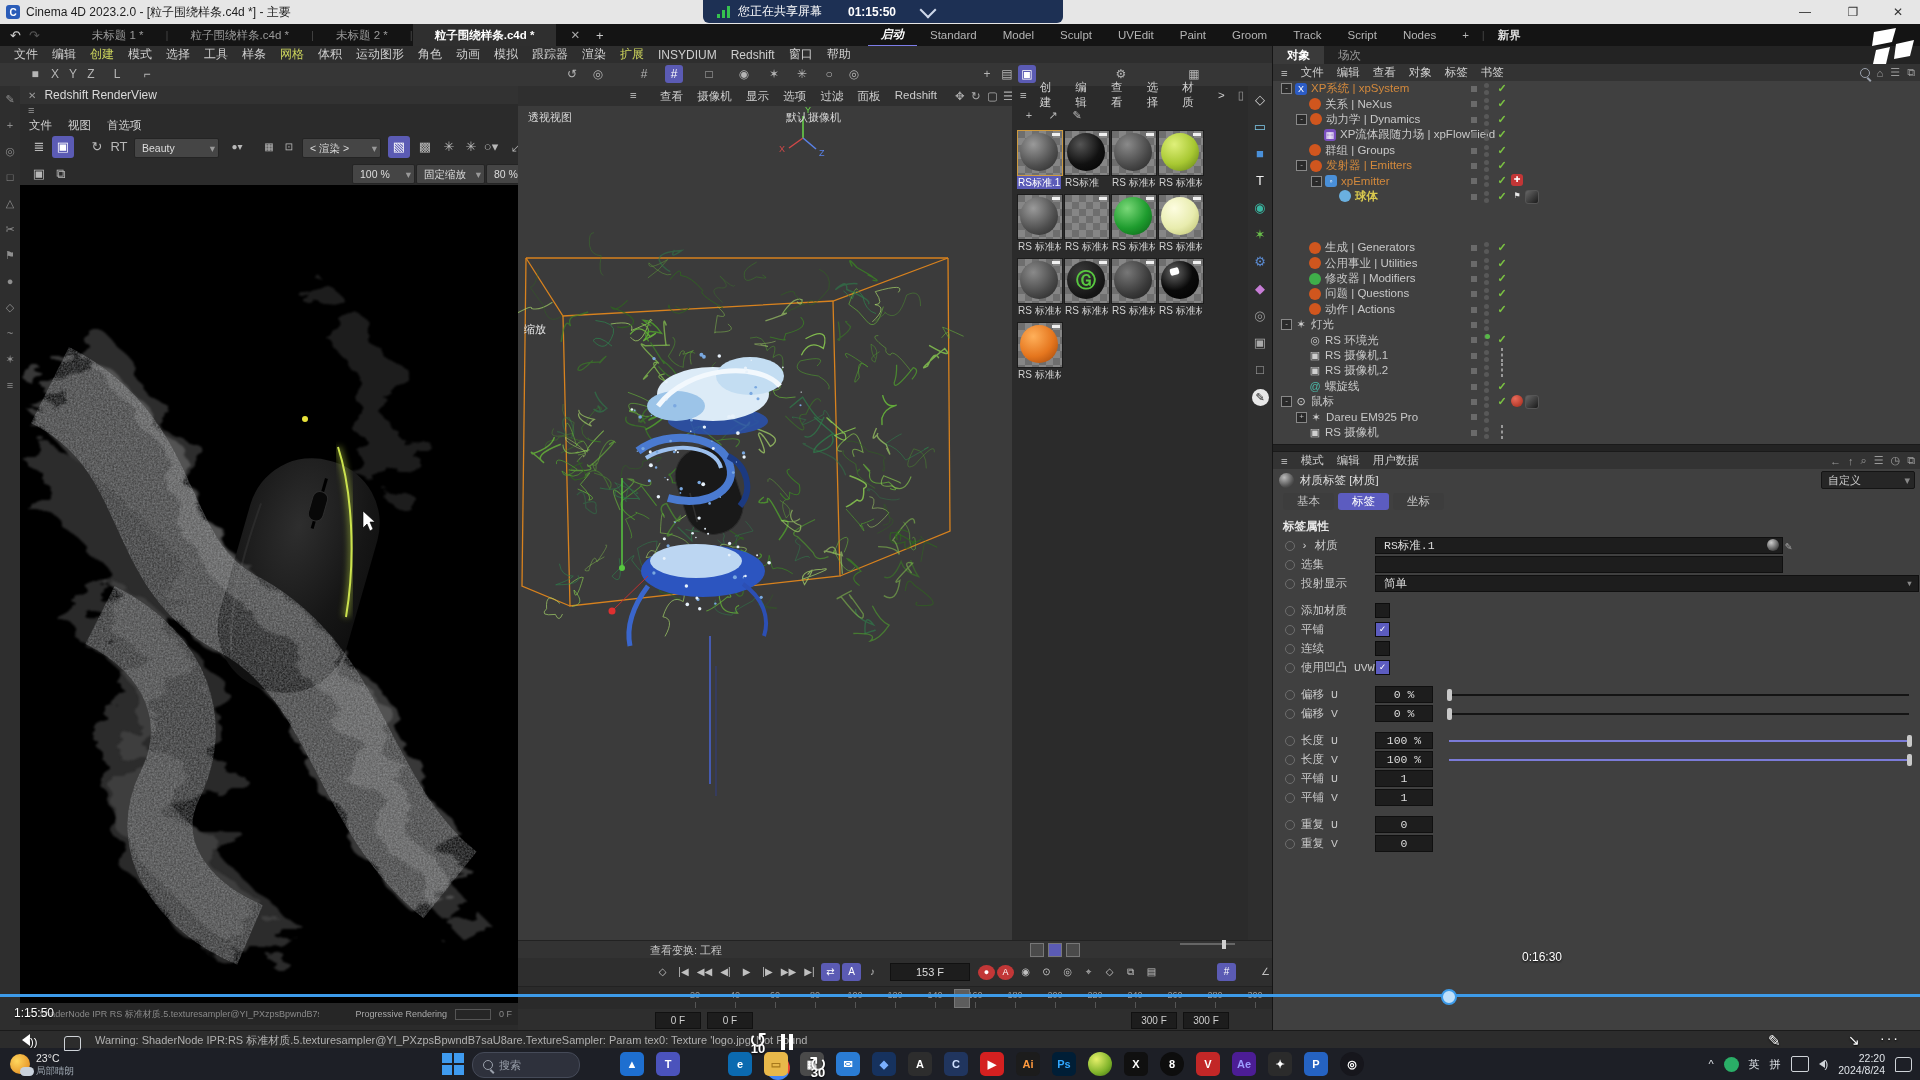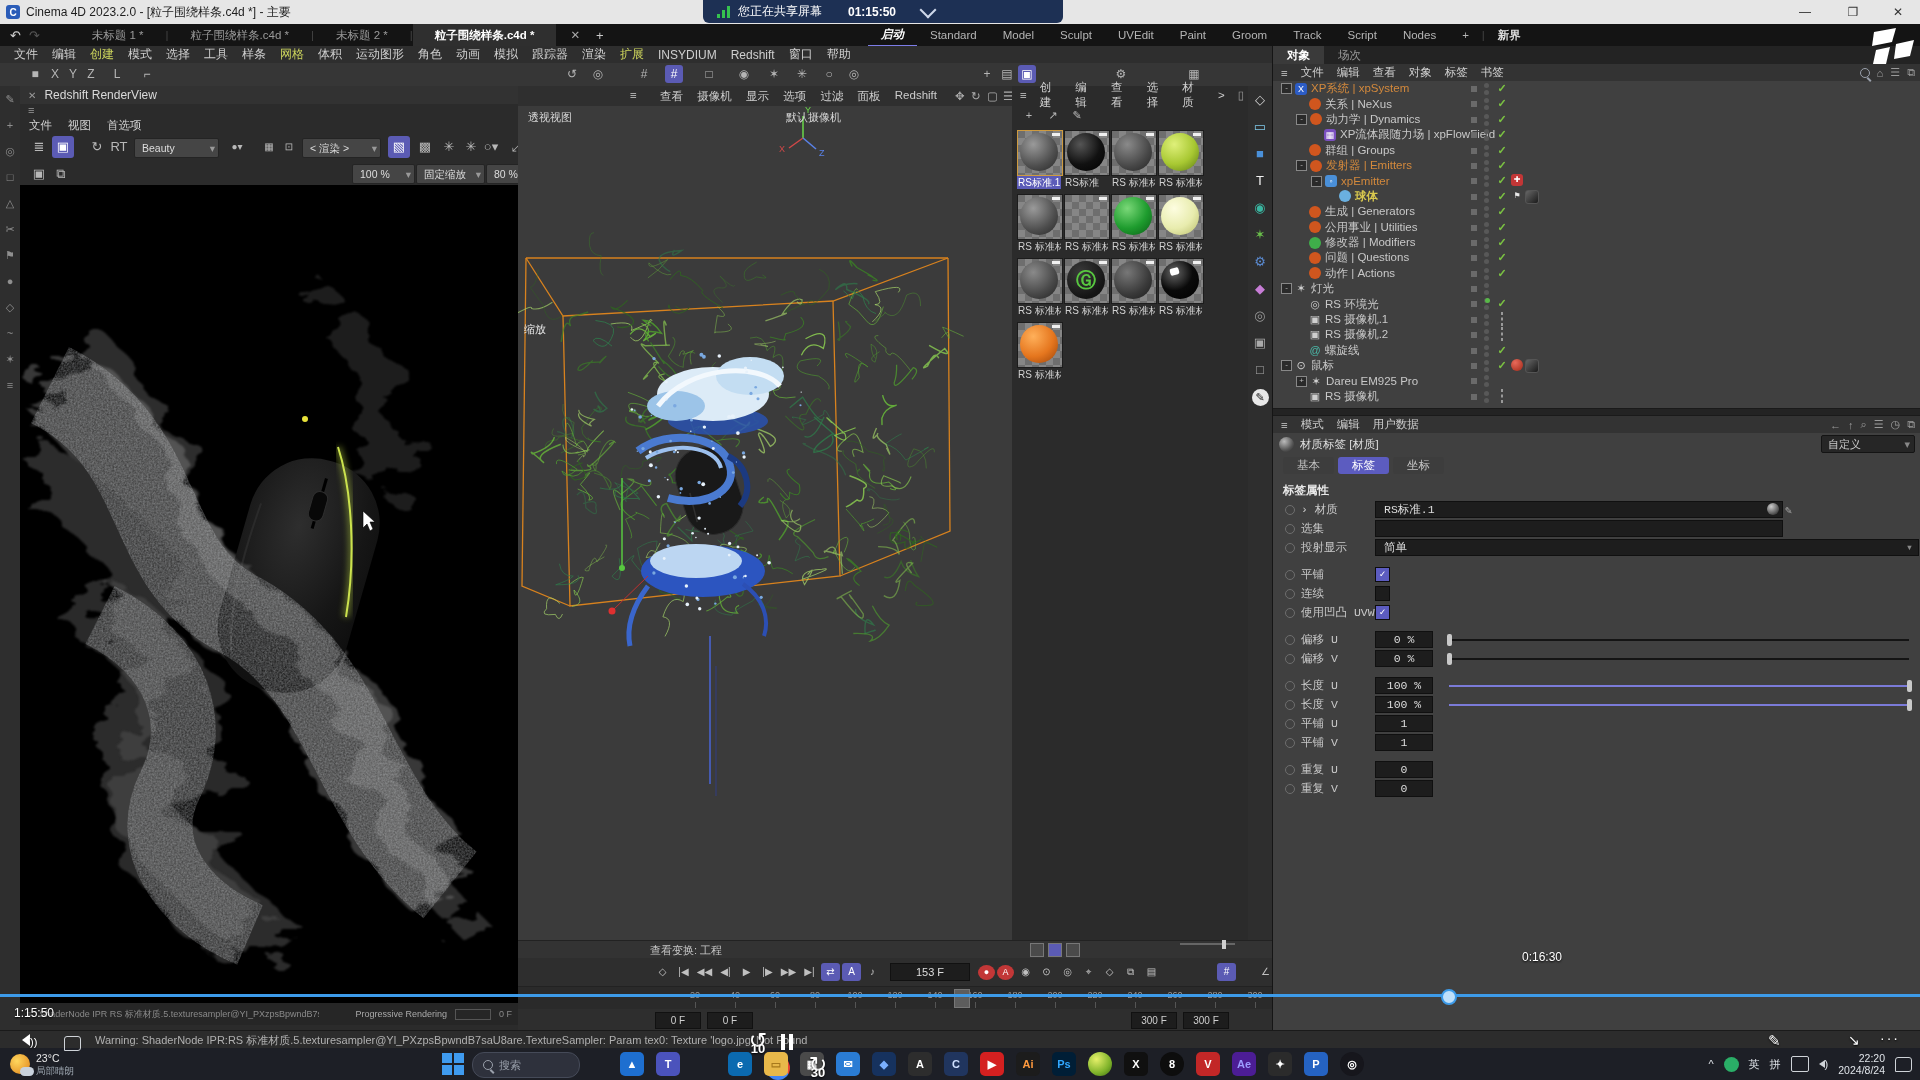--- a/index.html
+++ b/index.html
@@ -974,21 +974,21 @@
           <div class="tdots">
             <i></i>
             <i></i>
           </div>
           <div class="tstate"><span class="check">✓</span></div>
           <div class="ttags">
             <div class="ttag" style="color: rgb(232, 232, 232);">⚑</div>
             <div class="ttag" style="background: linear-gradient(135deg, rgb(102, 102, 102), rgb(26, 26, 26)); border: 1px solid rgb(85, 85, 85);"></div>
           </div>
         </div>
-        <div class="trow" style="padding-left: 23px;">
+        <div class="trow" style="padding-left: 23px; margin-top: 36px;">
           <span style="width: 13px; flex: 0 0 auto;"></span>
           <span class="ticon" style="background: rgb(208, 86, 30); border-radius: 50%;"></span>
           <span class="tlabel">生成 | Generators</span>
           <span class="tsq"></span>
           <div class="tdots">
             <i></i>
             <i></i>
           </div>
           <div class="tstate"><span class="check">✓</span></div>
         </div>
@@ -1167,20 +1167,25 @@
           <span class="pfx"></span>
           <span class="alabel">选集</span>
           <span class="afield" style="width: 398px; padding-left: 8px;"></span>
         </div>
         <div class="arow">
           <span class="pfx"></span>
           <span class="alabel">投射显示</span>
           <span class="afield adrop">简单</span>
         </div>
         <div style="height: 8px;"></div>
+        <div class="arow">
+          <span class="pfx"></span>
+          <span class="alabel">添加材质</span>
+          <span class="acheck"></span>
+        </div>
         <div class="arow">
           <span class="pfx"></span>
           <span class="alabel">平铺</span>
           <span class="acheck on">✓</span>
         </div>
         <div class="arow">
           <span class="pfx"></span>
           <span class="alabel">连续</span>
           <span class="acheck"></span>
         </div>

